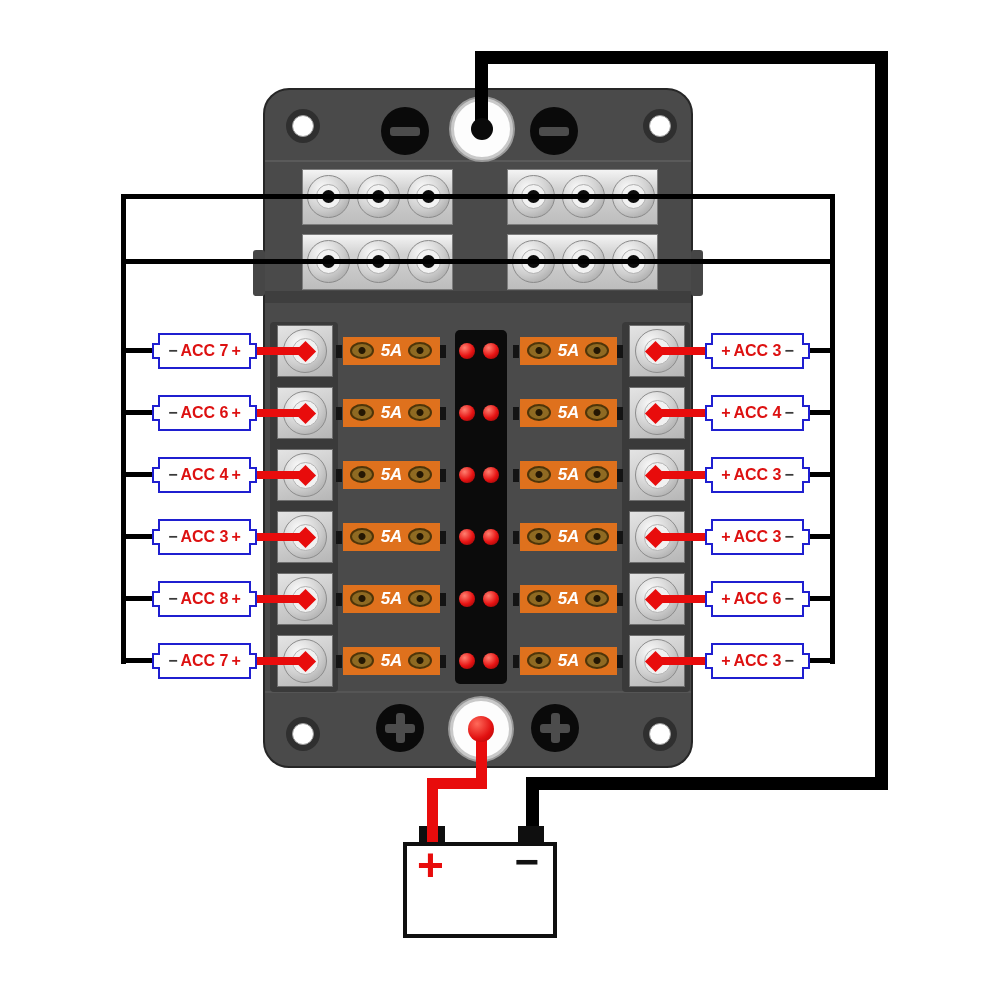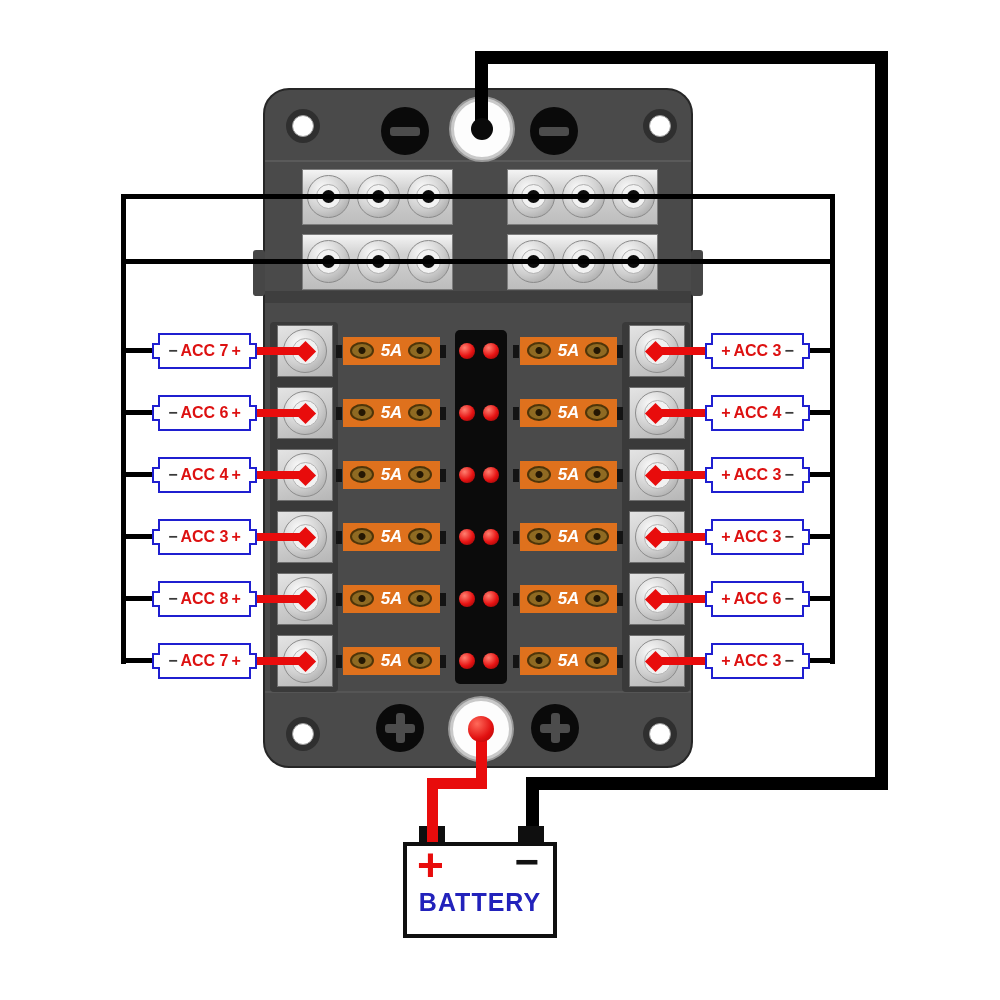--- a/index.html
+++ b/index.html
@@ -521,16 +521,15 @@
         </div>
     </div>
   </div>
 
   <div class="batt-stub" style="left:419px;top:826px"></div>
   <div class="batt-stub" style="left:518px;top:826px"></div>
   <div class="rwire" style="left:427px;top:826px;width:11px;height:16px"></div>
   <div class="battery">
     <span class="batt-plus">+</span>
     <span class="batt-minus">−</span>
-    <div class="batt-name">BATTERY</div>
   </div>
 
 </div>
 
 </body></html>

